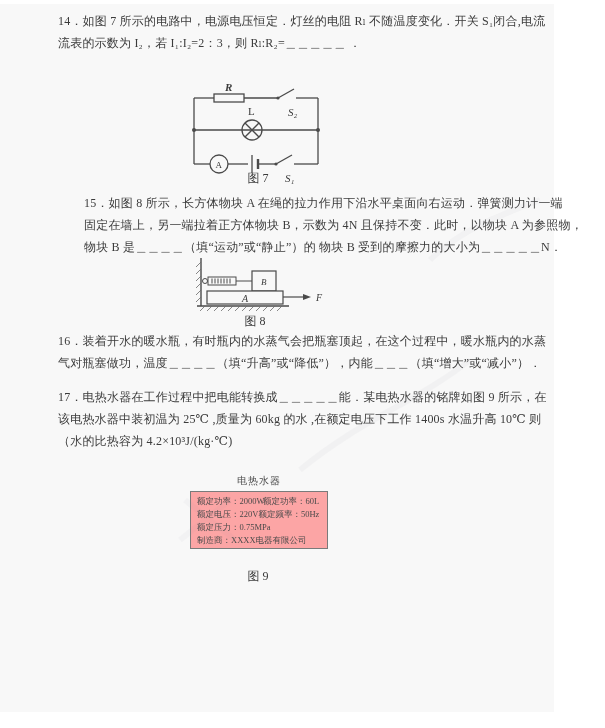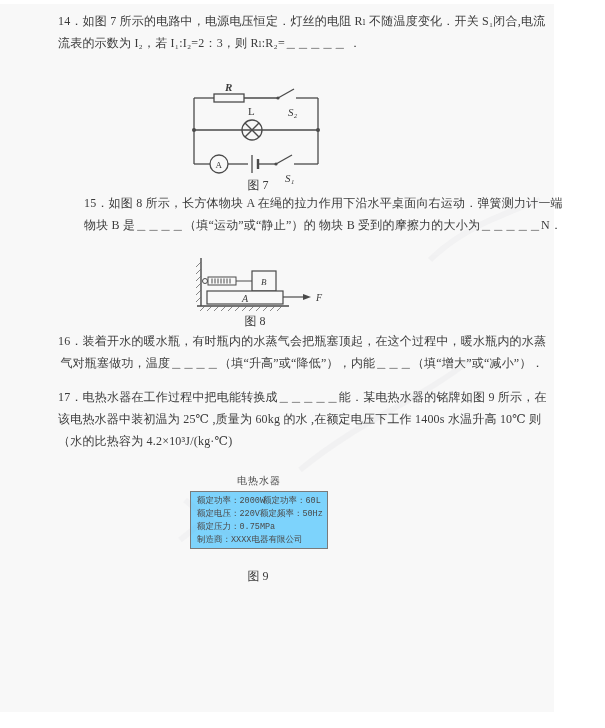--- a/index.html
+++ b/index.html
@@ -6,21 +6,21 @@
   .screen{position:relative;width:605px;height:728px;background:#ffffff;overflow:hidden;
           font-family:"Liberation Serif","DejaVu Serif",serif;color:#3b3b3b;}
   .paper{position:absolute;left:0;top:4px;width:554px;height:708px;background:#f8f8f8;}
   .qblock{position:absolute;left:58px;}
   .qline{font-size:12px;line-height:22px;white-space:nowrap;color:#3b3b3b;letter-spacing:0.2px;}
   .figcap{position:absolute;font-size:12px;color:#3b3b3b;text-align:center;width:80px;}
   svg{display:block;}
   .np-title{position:absolute;left:190px;top:474px;width:138px;text-align:center;
             font-size:10px;color:#4a4a4a;letter-spacing:1px;}
   .np-box{position:absolute;left:190px;top:491px;width:138px;height:58px;border:1px solid #7a7a7a;
-          background:#7dd3fc;box-sizing:border-box;padding:3px 24px 0 6px;font-family:Liberation Mono, monospace;}
+          background:#fca5a5;box-sizing:border-box;padding:3px 24px 0 6px;}
   .np-row{display:flex;font-size:8.5px;line-height:13px;color:#4a4a4a;white-space:nowrap;}
   .np-left{display:inline-block;width:66px;}
   .artifact{position:absolute;left:0;top:0;pointer-events:none;}
 </style>
 </head>
 <body>
 
 <div class="screen">
   <div class="paper"></div>
 
@@ -64,24 +64,25 @@
       </g>
       <g fill="#3b3b3b" font-family="Liberation Serif, DejaVu Serif, serif">
         <text x="37" y="9" font-size="11" font-style="italic" font-weight="bold">R</text>
         <text x="60" y="33" font-size="11">L</text>
         <text x="100" y="34" font-size="11" font-style="italic">S₂</text>
         <text x="97" y="100" font-size="11" font-style="italic">S₁</text>
         <text x="27.5" y="85.5" font-size="9">A</text>
       </g>
     </svg>
   </div>
-  <div class="figcap" style="left:218px;top:170px;margin-top:7px;">图 7</div>
+  <div class="figcap" style="left:218px;top:170px;">图 7</div>
 
   <div class="qblock" style="top:192px;margin-left:26px;">
     <div class="qline">15．如图 8 所示，长方体物块 A 在绳的拉力作用下沿水平桌面向右运动．弹簧测力计一端</div>
+    <div class="qline">固定在墙上，另一端拉着正方体物块 B，示数为 4N 且保持不变．此时，以物块 A 为参照物，</div>
     <div class="qline">物块 B 是＿＿＿＿（填“运动”或“静止”）的  物块 B 受到的摩擦力的大小为＿＿＿＿＿N．</div>
   </div>
 
   <div style="position:absolute;left:195px;top:256px;">
     <svg width="150" height="58" viewBox="0 0 150 58">
       <g stroke="#4a4a4a" stroke-width="1.4" fill="none">
         <line x1="6" y1="2" x2="6" y2="50"></line>
         <line x1="2" y1="50" x2="94" y2="50"></line>
       </g>
 
@@ -131,21 +132,21 @@
       </g>
       <g fill="#3b3b3b" font-family="Liberation Serif, DejaVu Serif, serif" font-style="italic">
         <text x="66" y="29" font-size="9">B</text>
         <text x="47" y="45.5" font-size="10">A</text>
         <text x="121" y="45" font-size="10">F</text>
       </g>
     </svg>
   </div>
   <div class="figcap" style="left:215px;top:313px;">图 8</div>
 
-  <div class="qblock" style="top:330px;text-align:center;">
+  <div class="qblock" style="top:330px;">
     <div class="qline">16．装着开水的暖水瓶，有时瓶内的水蒸气会把瓶塞顶起，在这个过程中，暖水瓶内的水蒸</div>
     <div class="qline">气对瓶塞做功，温度＿＿＿＿（填“升高”或“降低”），内能＿＿＿（填“增大”或“减小”）．</div>
   </div>
 
   <div class="qblock" style="top:386px;">
     <div class="qline">17．电热水器在工作过程中把电能转换成＿＿＿＿＿能．某电热水器的铭牌如图 9 所示，在</div>
     <div class="qline">该电热水器中装初温为 25℃ ,质量为 60kg 的水 ,在额定电压下工作 1400s  水温升高 10℃  则</div>
     <div class="qline">（水的比热容为 4.2×10³J/(kg·℃)</div>
   </div>
 

